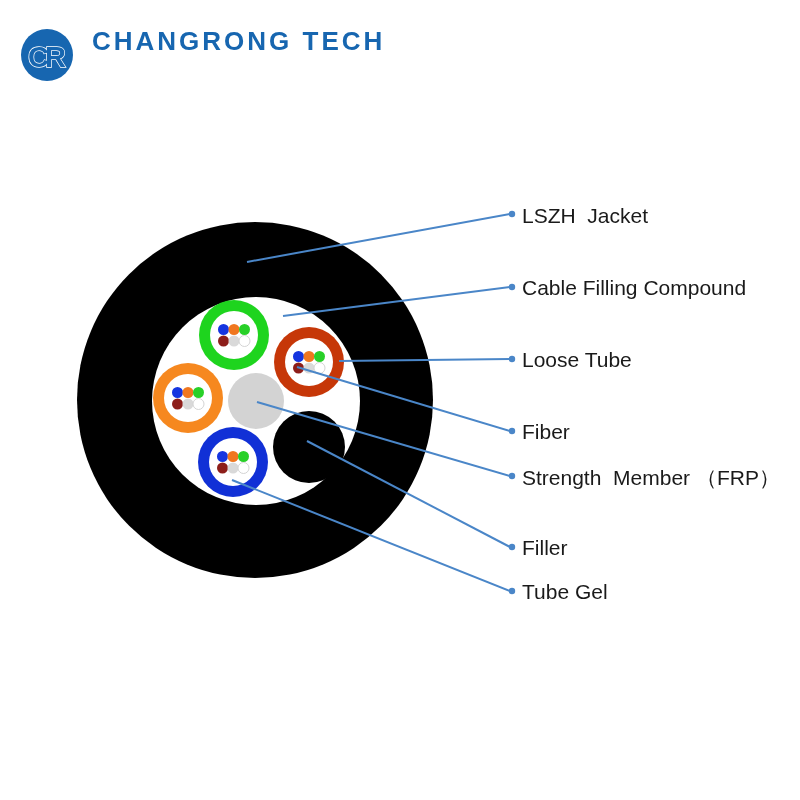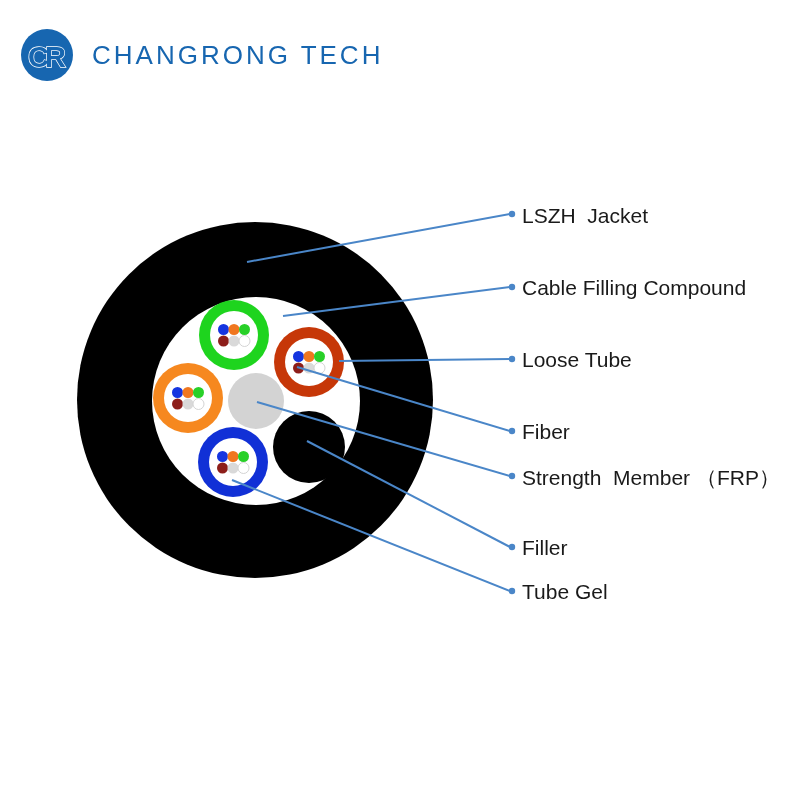--- a/index.html
+++ b/index.html
@@ -17,36 +17,35 @@
   .page {
     position: absolute;
     inset: 0;
   }
   
   .brand {
     position: absolute;
     top: 26px;
     left: 19px;
     display: flex;
-    align-items: center;
     gap: 15px;
   }
   .logo-svg {
     display: block;
   }
   .monogram-text {
     font-family: "Liberation Sans", sans-serif;
     font-weight: bold;
     font-size: 29px;
     letter-spacing: -4px;
     paint-order: stroke fill;
   }
   .brand-name {
     font-size: 26px;
-    font-weight: normal;
+    font-weight: bold;
     letter-spacing: 3px;
     white-space: pre;
   }
   
   .diagram-svg {
     position: absolute;
     left: 0;
     top: 0;
     width: 800px;
     height: 800px;

